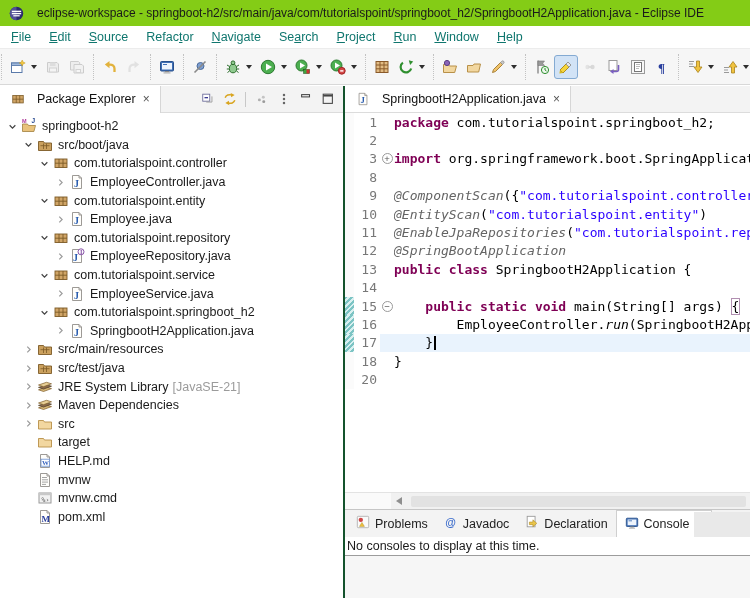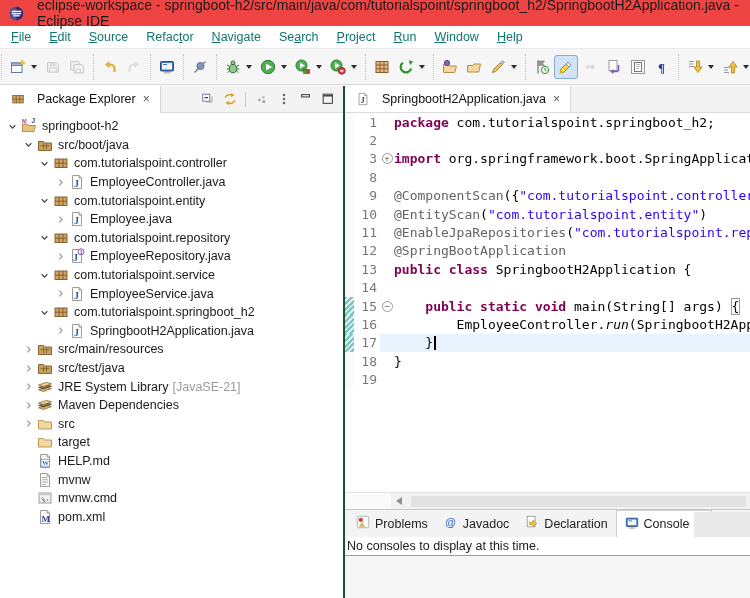--- a/index.html
+++ b/index.html
@@ -1,20 +1,20 @@
 <!DOCTYPE html>
 <html><head>
 <meta charset="utf-8">
 <style>
   * { box-sizing: border-box; margin: 0; padding: 0; }
   html,body { width:750px; height:598px; overflow:hidden; background:#fff;
               font-family:"Liberation Sans", sans-serif; }
   
-  .titlebar { height:26px; background:#ef4444; display:flex; align-items:center;
-              padding-left:7px; gap:8px; font-size:14px; color:#1a1a1a; }
+  .titlebar { height:26px; background:#84cc16; display:flex; align-items:center;
+              padding-left:7px; gap:8px; font-size:12px; color:#1a1a1a; }
   .menubar { height:22px; background:#fff; display:flex; align-items:center;
              padding-left:2px; font-size:12.5px; color:#0f766e; }
   .menu-item { padding:2px 9px; cursor:default; }
   .menu-item u { text-decoration:underline; }
   .toolbar { height:37px; background:#f6f6f6; border-top:1px solid #ececec;
              border-bottom:1px solid #d8d8d8; display:flex; align-items:center;
              padding-left:1px; overflow:hidden; }
   .tgroup { display:flex; align-items:center; padding:0 4px; border-left:1px dotted #c2c2c2; height:26px; }
   .tbtn { width:24px; height:24px; display:flex; align-items:center; justify-content:center;
           border-radius:3px; flex:none; }
@@ -53,21 +53,21 @@
   .ruler.range { background:repeating-linear-gradient(135deg,#7cc4c4 0 2px,#d9f0f0 2px 4px); }
   .lnum { width:26px; flex:none; text-align:right; color:#787878; padding-right:3px;
           display:flex; align-items:center; justify-content:flex-end; }
   .foldcol { width:14px; flex:none; display:flex; align-items:center; justify-content:center; }
   .fold-circle { width:11px; height:11px; border:1px solid #9a9a9a; border-radius:50%;
                  background:#fff; color:#555; font-size:9.5px; line-height:9px; text-align:center;
                  font-family:"Liberation Sans",sans-serif; }
   .codeline { flex:1; min-width:0; white-space:pre; overflow:hidden; display:flex; align-items:center; }
   .code-row.current .codeline, .code-row.current .foldcol { background:#e9f3fd; }
   .kw  { color:#7f0055; font-weight:bold; }
-  .ann { color:#646464; }
+  .ann { color:#646464;font-style:italic; }
   .str { color:#2a00ff; }
   .pl  { color:#000; }
   .ital{ color:#000; font-style:italic; }
   .brace { color:#000; border:1px solid #b18fb1; }
   .caret { display:inline-block; width:1.5px; height:14px; background:#000; margin-left:1px; }
   .hscroll { height:17px; background:#f1f1f1; border-top:1px solid #e3e3e3;
              display:flex; align-items:center; }
   .hs-gutter { width:46px; align-self:stretch; background:#fafafa; flex:none; }
   .hs-btn { width:16px; display:flex; align-items:center; justify-content:center; flex:none; }
   .hs-tri { width:0; height:0; border-top:4.5px solid transparent; border-bottom:4.5px solid transparent;
@@ -766,21 +766,21 @@
           <span class="codeline"><span class="pl">    }</span><span class="caret"></span></span>
         </div>
         <div class="code-row">
           <span class="ruler"></span>
           <span class="lnum">18</span>
           <span class="foldcol"></span>
           <span class="codeline"><span class="pl">}</span></span>
         </div>
         <div class="code-row">
           <span class="ruler"></span>
-          <span class="lnum">19</span>
+          <span class="lnum">20</span>
           <span class="foldcol"></span>
           <span class="codeline"></span>
         </div>
       </div>
 
     <div class="hscroll">
       <div class="hs-gutter"></div>
       <div class="hs-btn">
           <span class="hs-tri"></span>
         </div>

